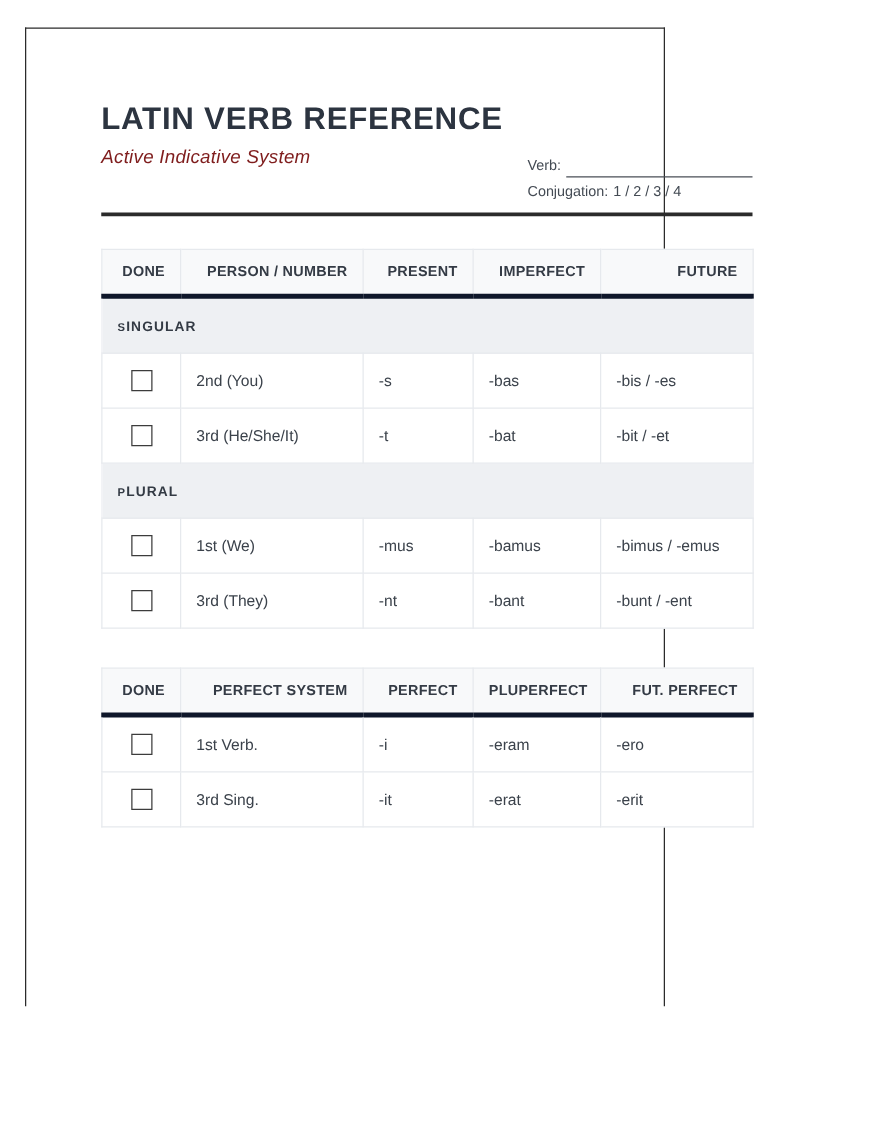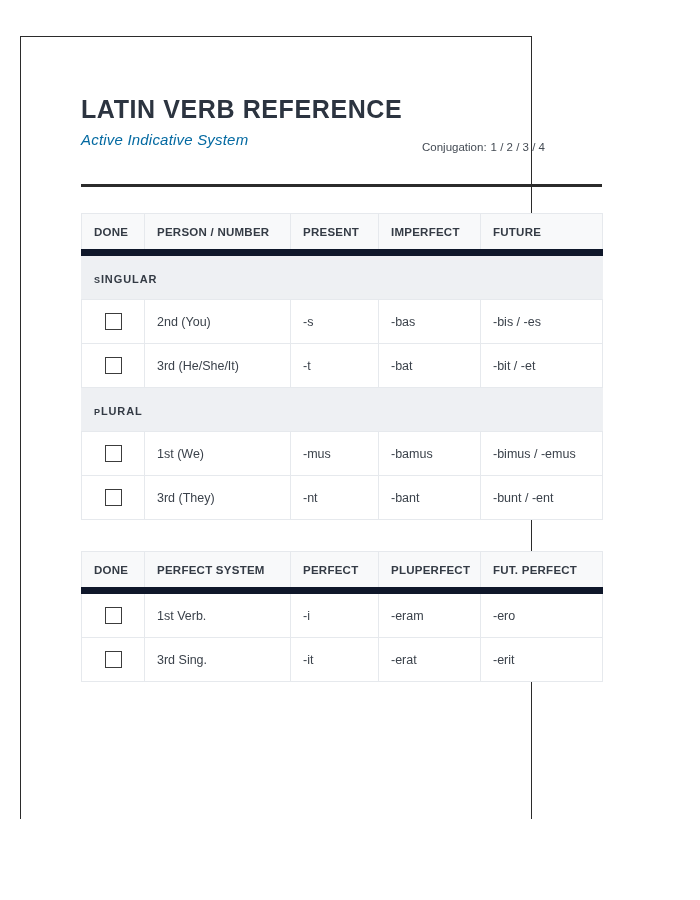--- a/index.html
+++ b/index.html
@@ -13,21 +13,21 @@
     background: #ffffff;
     font-family: "Liberation Sans", sans-serif;
     -webkit-font-smoothing: antialiased;
     overflow: hidden;
   }
 
   
   .page-sheet {
     position: absolute;
     left: 20px;
-    top: 36px;
+    top: 22px;
     width: 512px;
     height: 783px;
     border-left: 1.5px solid #2b2b2b;
     border-right: 1.5px solid #2b2b2b;
     border-top: 1.5px solid #2b2b2b;
     border-bottom: none;
     box-sizing: border-box;
     background: #ffffff;
     padding-left: 33px;
   }
@@ -54,21 +54,21 @@
     font-weight: bold;
     color: #2c3440;
     letter-spacing: 0.6px;
     line-height: 1.15;
     margin: 0;
     white-space: nowrap;
   }
   .doc-subtitle {
     font-size: 15px;
     font-style: italic;
-    color: #0369a1;
+    color: #7f1d1d;
     margin: 7px 0 0 0;
     letter-spacing: 0.2px;
     white-space: nowrap;
   }
 
   .meta-col {
     position: absolute;
     right: 0;
     top: 44px;
     width: 180px;
@@ -128,24 +128,24 @@
     padding: 0;
     vertical-align: middle;
   }
 
   .ref-table thead th {
     background: #f8f9fa;
     font-size: 11.5px;
     font-weight: bold;
     color: #343b45;
     letter-spacing: 0.25px;
-    text-align: left;
+    text-align: right;
     height: 35px;
     padding: 0 12px;
-    border-bottom: 7px solid #0f172a;
+    border-bottom: 4px solid #0f172a;
     white-space: nowrap;
   }
 
   .ref-table tbody td {
     height: 43px;
     font-size: 12.5px;
     color: #3b424b;
     padding: 0 12px;
   }
 
@@ -198,20 +198,24 @@
 <div class="page-sheet">
   <div class="page-inner">
 
     <div class="header-block">
       <div class="title-col">
         <h1 class="doc-title">LATIN VERB REFERENCE</h1>
         <div class="doc-subtitle">Active Indicative System</div>
       </div>
 
       <div class="meta-col">
+        <div class="meta-row">
+          <span class="meta-label">Verb:</span>
+          <span class="meta-blank"></span>
+        </div>
         <div class="meta-row">
           <span class="meta-label">Conjugation:</span>
           <span class="meta-value">1 / 2 / 3 / 4</span>
         </div>
       </div>
 
       <div class="header-rule"></div>
     </div>
 
     <div id="tables-host">

